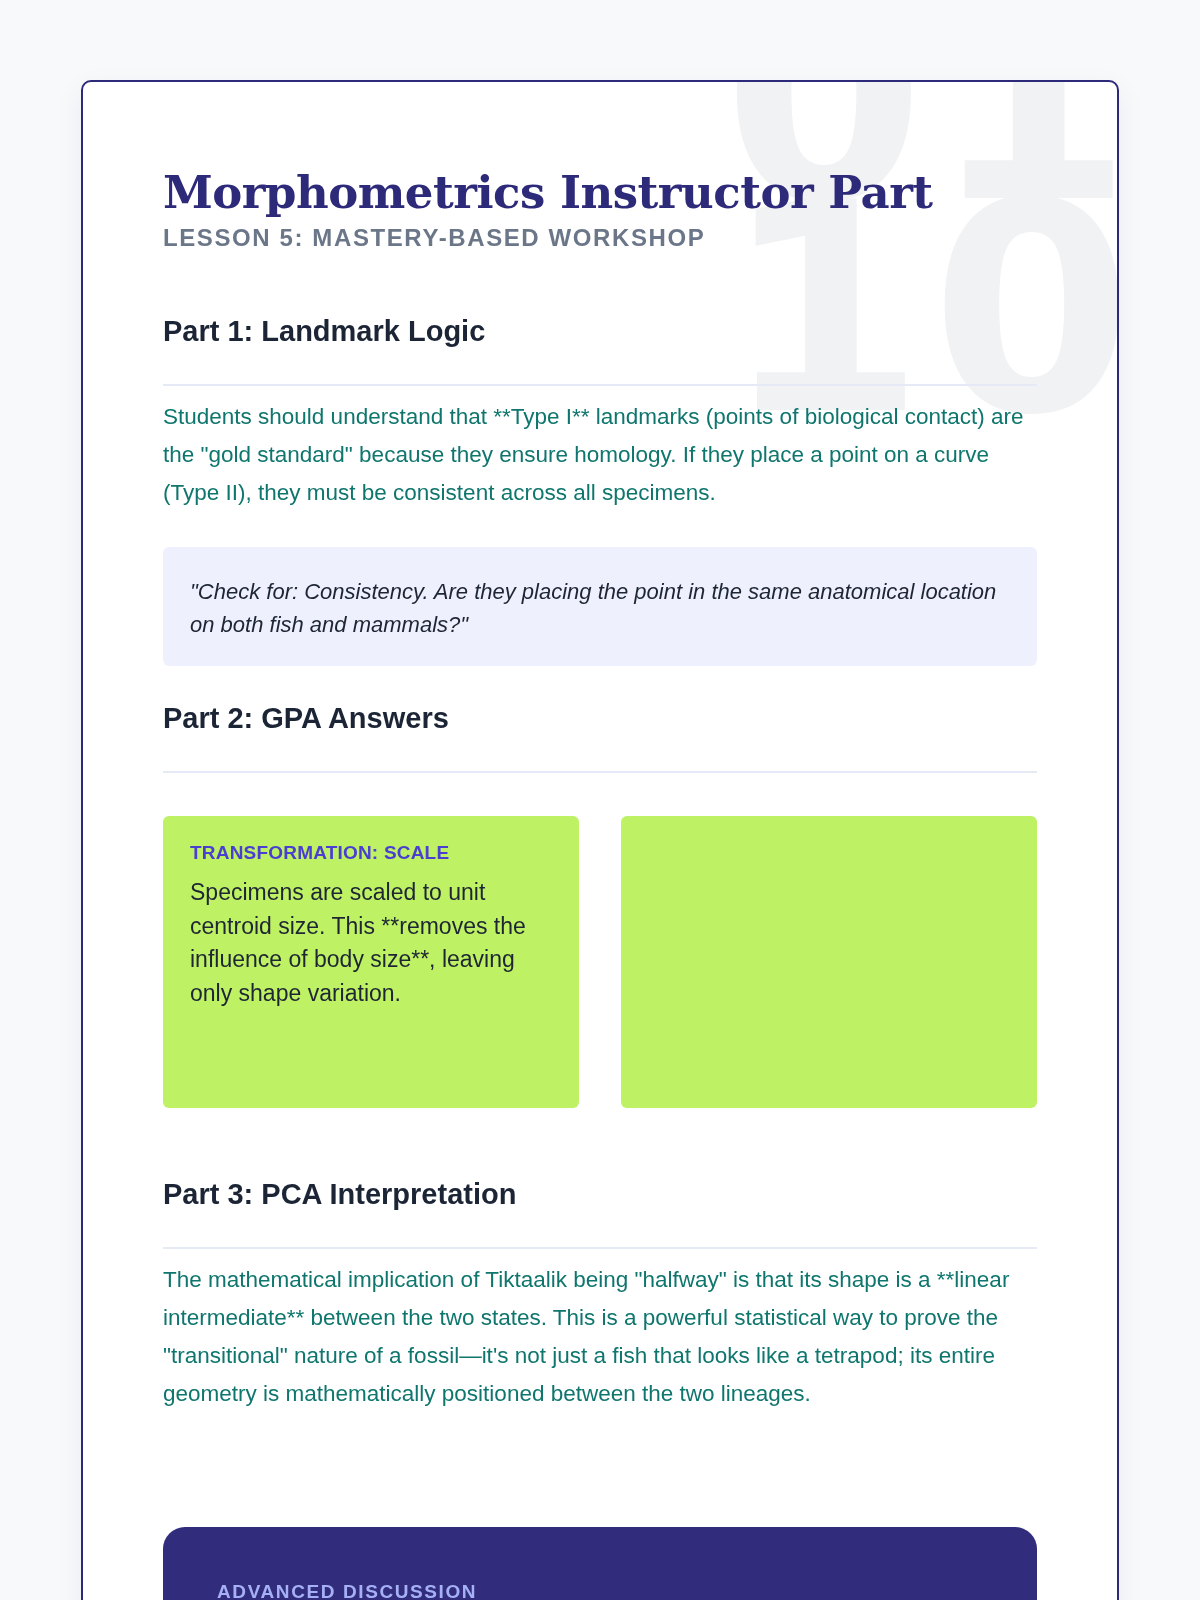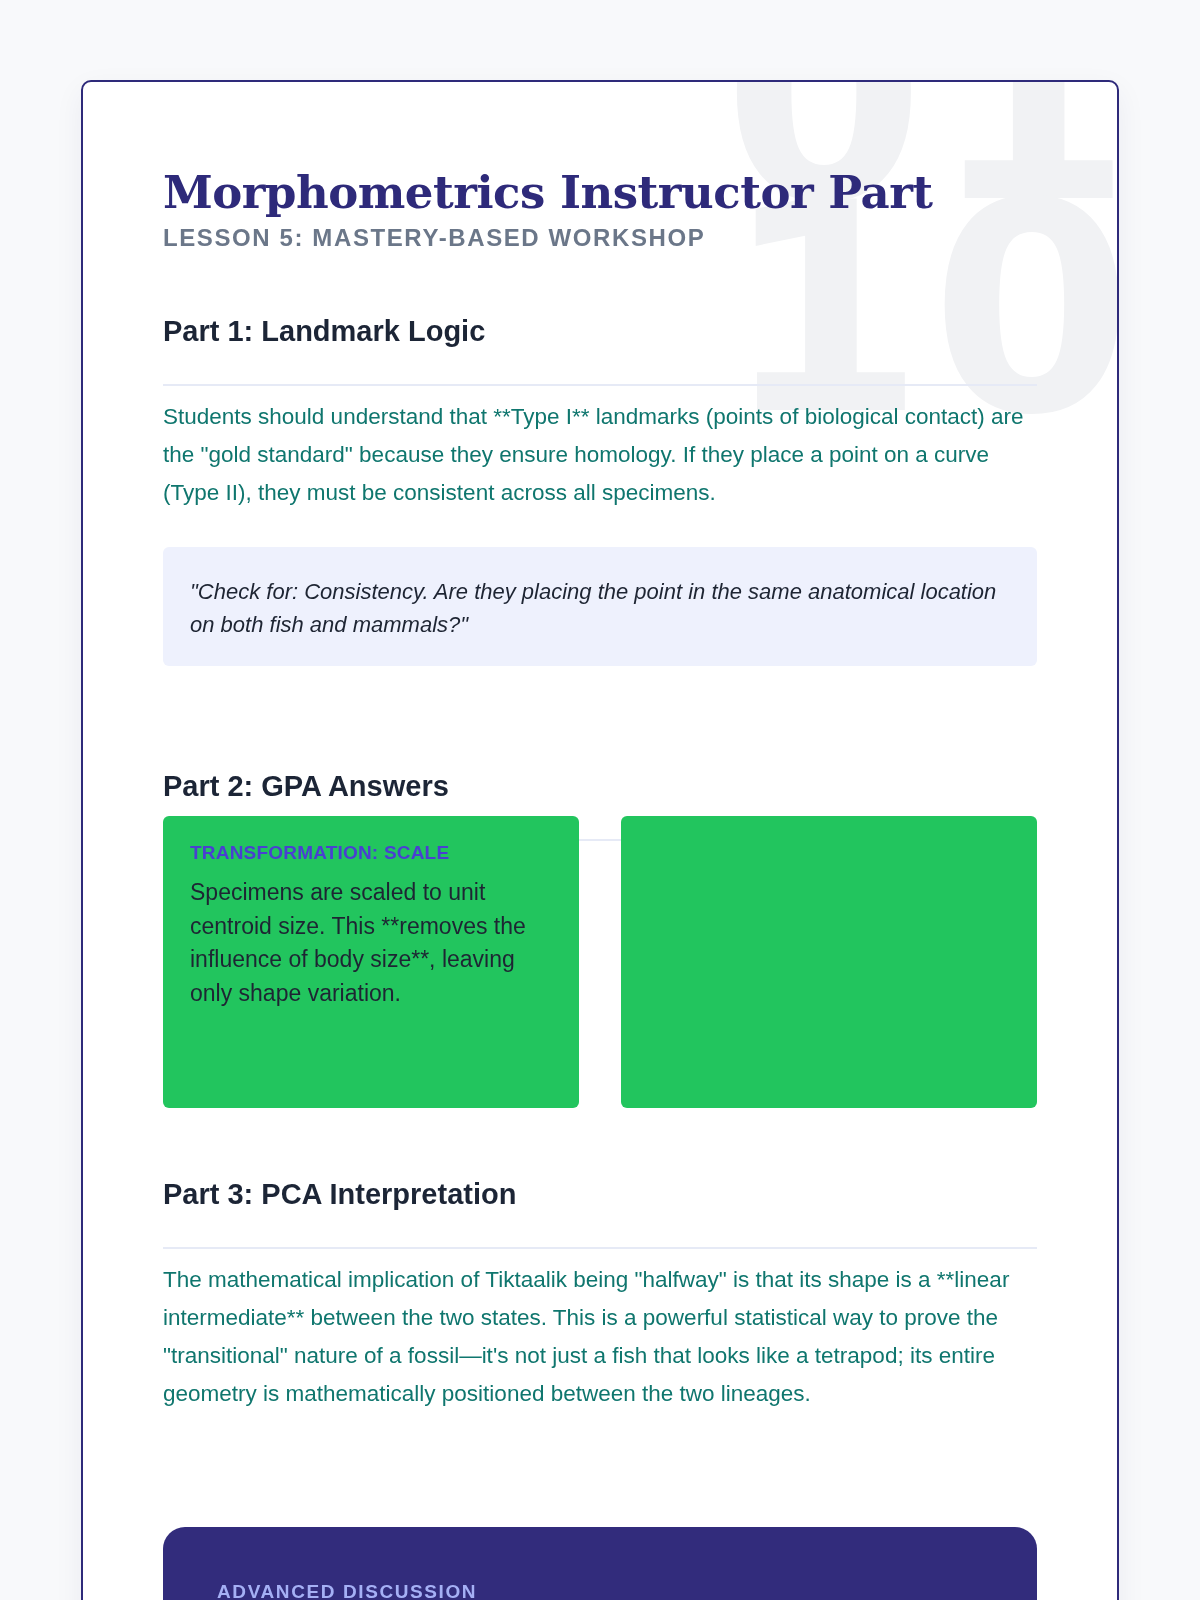--- a/index.html
+++ b/index.html
@@ -52,21 +52,21 @@
     }
     .callout {
       position: absolute; left: 0; top: 465px; width: 874px; height: 119px;
       background: #eef1fd; border-radius: 6px; box-sizing: border-box;
       padding: 28px 27px;
       font-family: "Liberation Sans", sans-serif; font-style: italic;
       font-size: 22px; line-height: 33px; color: #1e2533;
     }
     .box {
       position: absolute; top: 734px; width: 416px; height: 292px;
-      background: #22c55e; border-radius: 6px; box-sizing: border-box;
+      background: #bef264; border-radius: 6px; box-sizing: border-box;
       padding: 26px 27px;
     }
     .box-label {
       font-family: "Liberation Sans", sans-serif; font-weight: bold;
       font-size: 19px; color: #4a3fd1; margin: 0 0 12px 0;
       letter-spacing: 0.2px;
     }
     .box-text {
       font-family: "Liberation Sans", sans-serif;
       font-size: 23px; line-height: 33.5px; color: #1e2533; margin: 0;
@@ -90,21 +90,21 @@
 10</div>
 
   <div class="content">
     <h1 class="title">Morphometrics Instructor Part</h1>
     <p class="subtitle">LESSON 5: MASTERY-BASED WORKSHOP</p>
 
     <h2 class="section-title" style="top:233px;">Part 1: Landmark Logic</h2>
     <p class="para" style="top:316px;">Students should understand that **Type I** landmarks (points of biological contact) are the "gold standard" because they ensure homology. If they place a point on a curve (Type II), they must be consistent across all specimens.</p>
     <div class="callout">"Check for: Consistency. Are they placing the point in the same anatomical location on both fish and mammals?"</div>
 
-    <h2 class="section-title" style="top:688px;">Part 2: GPA Answers</h2>
+    <h2 class="section-title" style="top:620px;">Part 2: GPA Answers</h2>
     <div class="box" style="left:0;">
       <p class="box-label">TRANSFORMATION: SCALE</p>
       <p class="box-text">Specimens are scaled to unit centroid size. This **removes the influence of body size**, leaving only shape variation.</p>
     </div>
     <div class="box" style="left:458px;">
     </div>
 
     <h2 class="section-title" style="top:1096px;">Part 3: PCA Interpretation</h2>
     <p class="para" style="top:1179px;">The mathematical implication of Tiktaalik being "halfway" is that its shape is a **linear intermediate** between the two states. This is a powerful statistical way to prove the "transitional" nature of a fossil—it's not just a fish that looks like a tetrapod; its entire geometry is mathematically positioned between the two lineages.</p>
 

